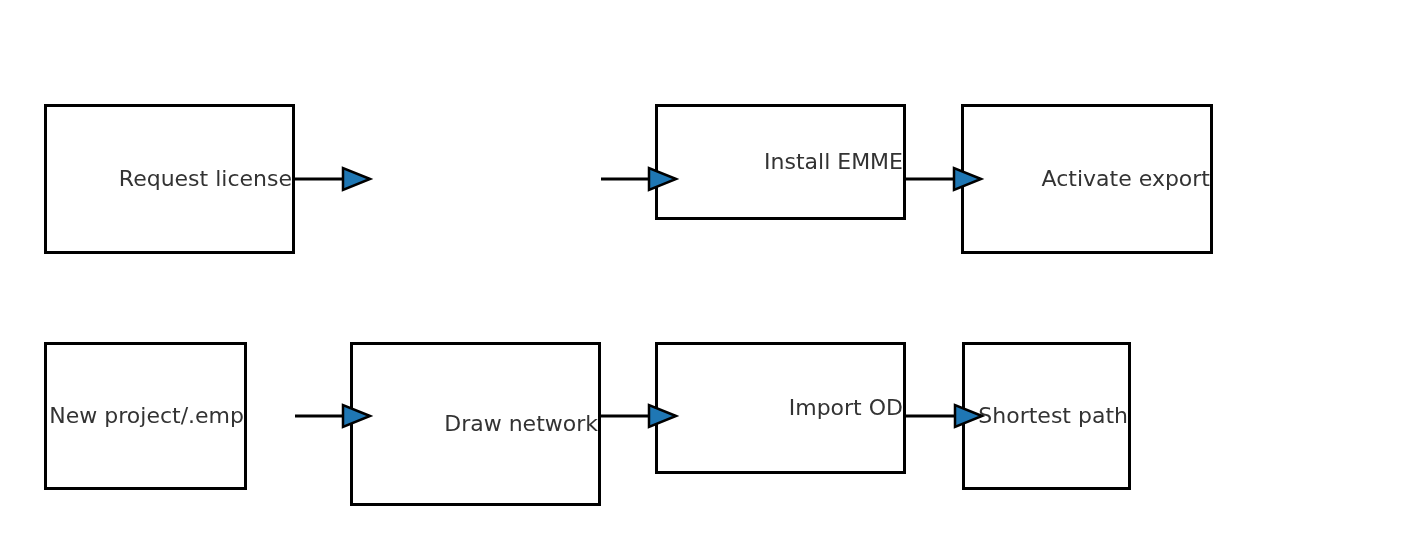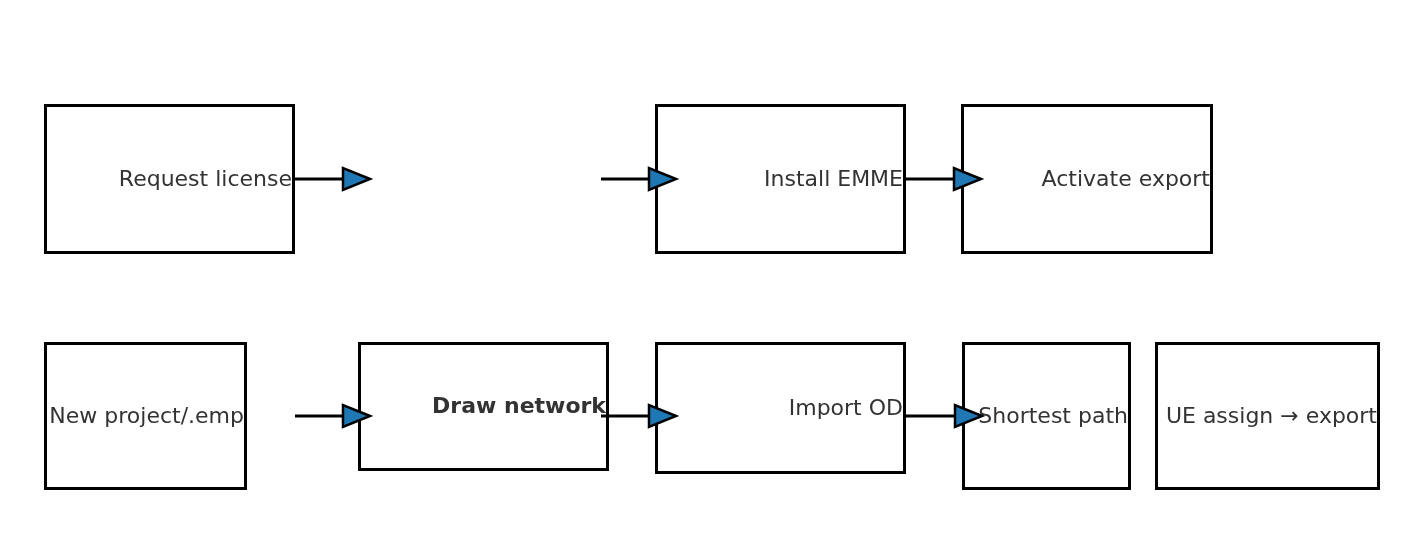--- a/index.html
+++ b/index.html
@@ -82,36 +82,33 @@
     </g>
     <g>
       <line class="arrow-line" x1="906" y1="416" x2="960" y2="416"></line>
       <polygon class="arrow-head" points="982,416 955,405 955,427"></polygon>
     </g>
   </svg>
 
   <div class="flow-box" style="left:44px; top:104px; width:251px; height:150px;">
     <span class="flow-label">Request license</span>
   </div>
-  <div class="flow-box" style="left:655px; top:104px; width:251px; height:150px;">
+  <div class="flow-box" style="left:655px; top:104px; width:251px; height:116px;">
     <span class="flow-label">Install EMME</span>
   </div>
   <div class="flow-box" style="left:961px; top:104px; width:252px; height:150px;">
     <span class="flow-label">Activate export</span>
   </div>
 
   <div class="flow-box" style="left:44px; top:342px; width:203px; height:148px;">
     <span class="flow-label">New project/.emp</span>
   </div>
-  <div class="flow-box" style="left:358px; top:342px; width:251px; height:129px;font-weight:bold;">
+  <div class="flow-box" style="left:350px; top:342px; width:251px; height:164px;">
     <span class="flow-label">Draw network</span>
   </div>
   <div class="flow-box" style="left:655px; top:342px; width:251px; height:132px;">
     <span class="flow-label">Import OD</span>
   </div>
   <div class="flow-box" style="left:962px; top:342px; width:169px; height:148px;">
     <span class="flow-label">Shortest path</span>
   </div>
-  <div class="flow-box" style="left:1155px; top:342px; width:225px; height:148px;">
-    <span class="flow-label">UE assign → export</span>
-  </div>
 
 </div>
 
 </body></html>

